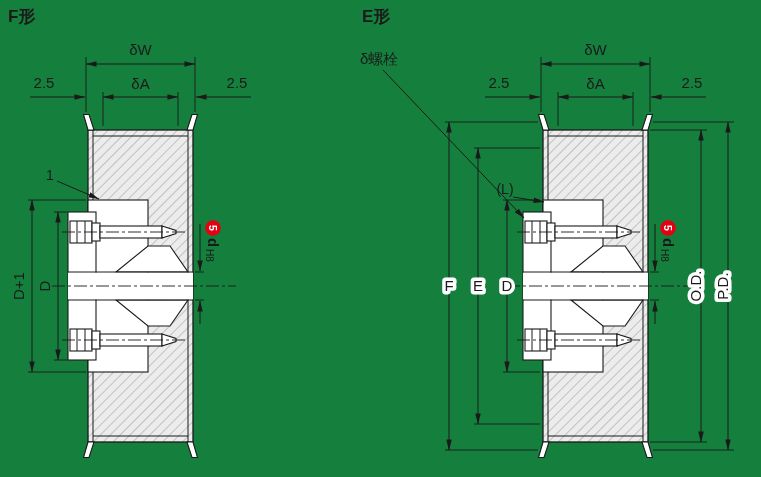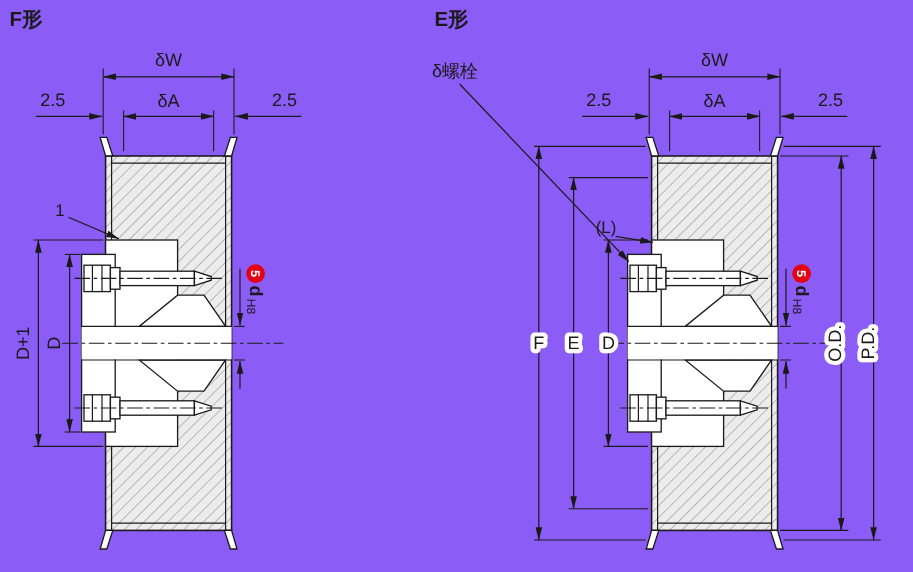--- a/index.html
+++ b/index.html
@@ -1,16 +1,16 @@
 <!DOCTYPE html>
 <html><head>
 <meta charset="utf-8">
 <style>
   html,body{margin:0;padding:0;background:#fff;}
-  .canvas{width:761px;height:477px;background:#8b5cf6;position:relative;overflow:hidden;
+  .canvas{width:761px;height:477px;background:#15803d;position:relative;overflow:hidden;
           font-family:"Liberation Sans","DejaVu Sans",sans-serif;}
   svg text{font-family:"Liberation Sans","DejaVu Sans",sans-serif;fill:#1a1a1a;}
   .ttl{font-size:17px;font-weight:bold;}
   .dim{font-size:15px;}
   .sm{font-size:14px;}
   .bold{font-weight:bold;}
   .wh{fill:#ffffff;font-weight:bold;font-size:10.5px;}
   .fit{font-size:10px;}
   .halo{paint-order:stroke;stroke:#ffffff;stroke-width:7px;stroke-linejoin:round;fill:#1a1a1a;}
   .th{stroke:#1a1a1a;stroke-width:1;fill:none;}

